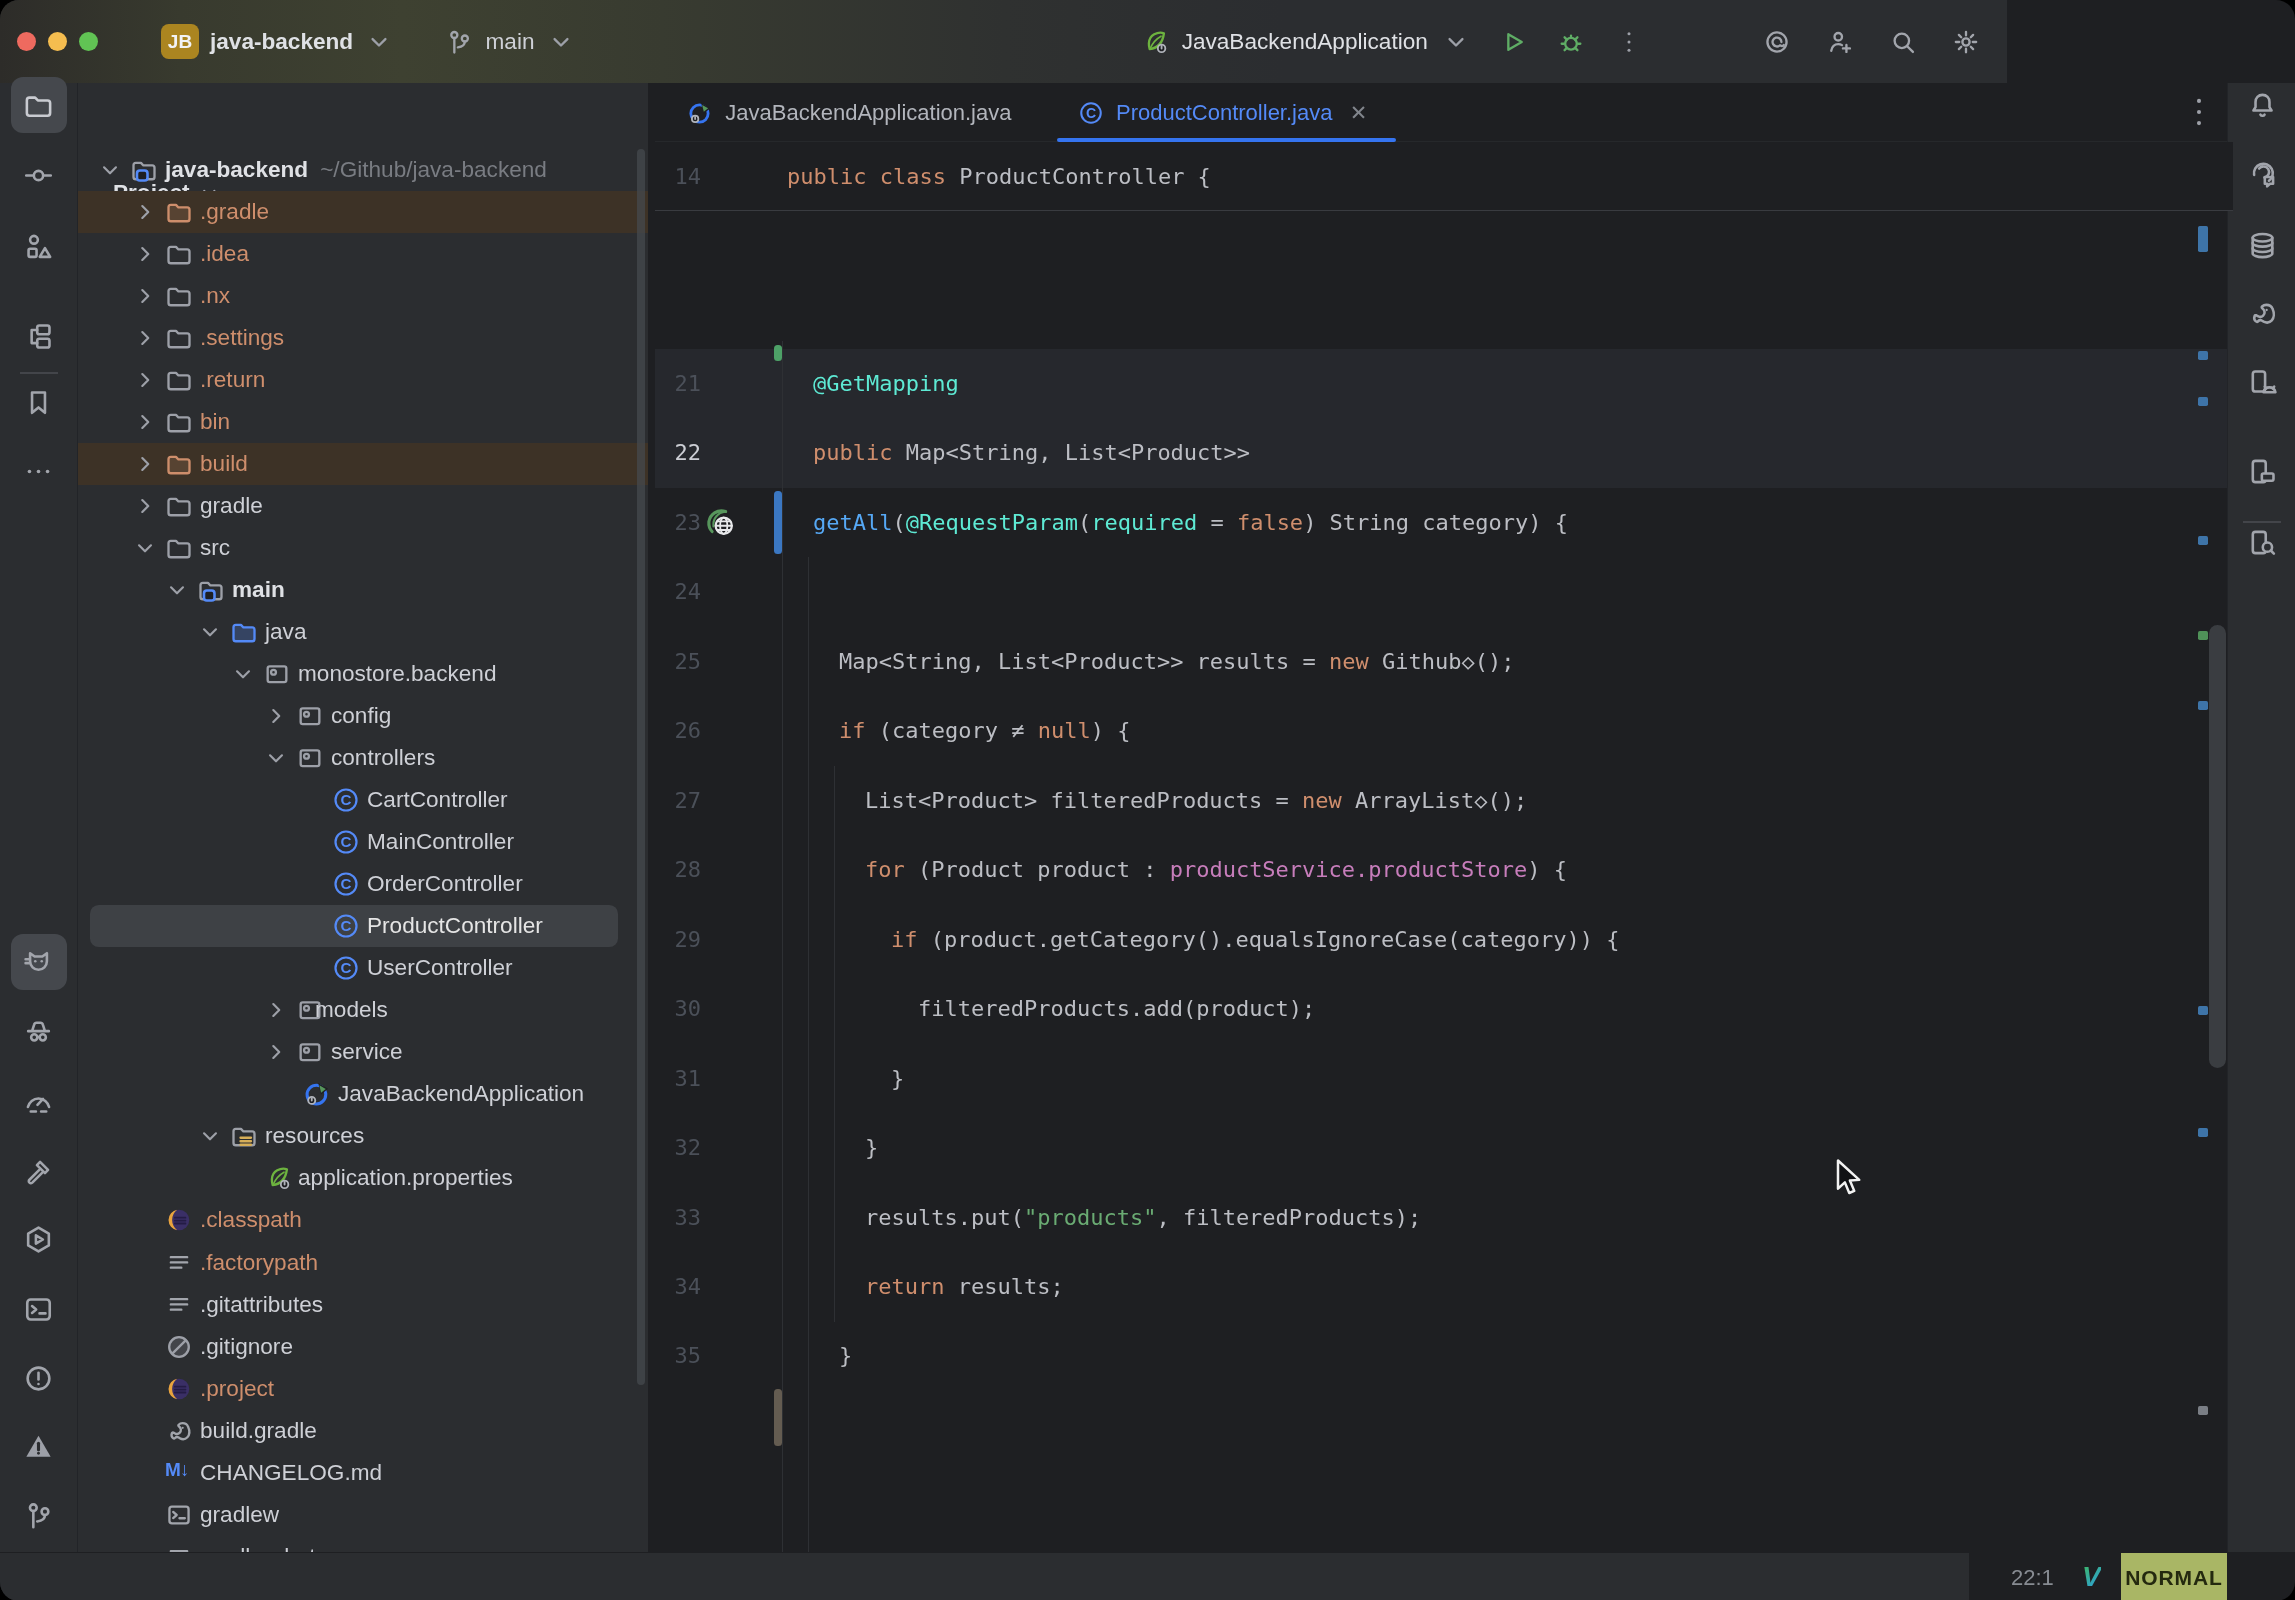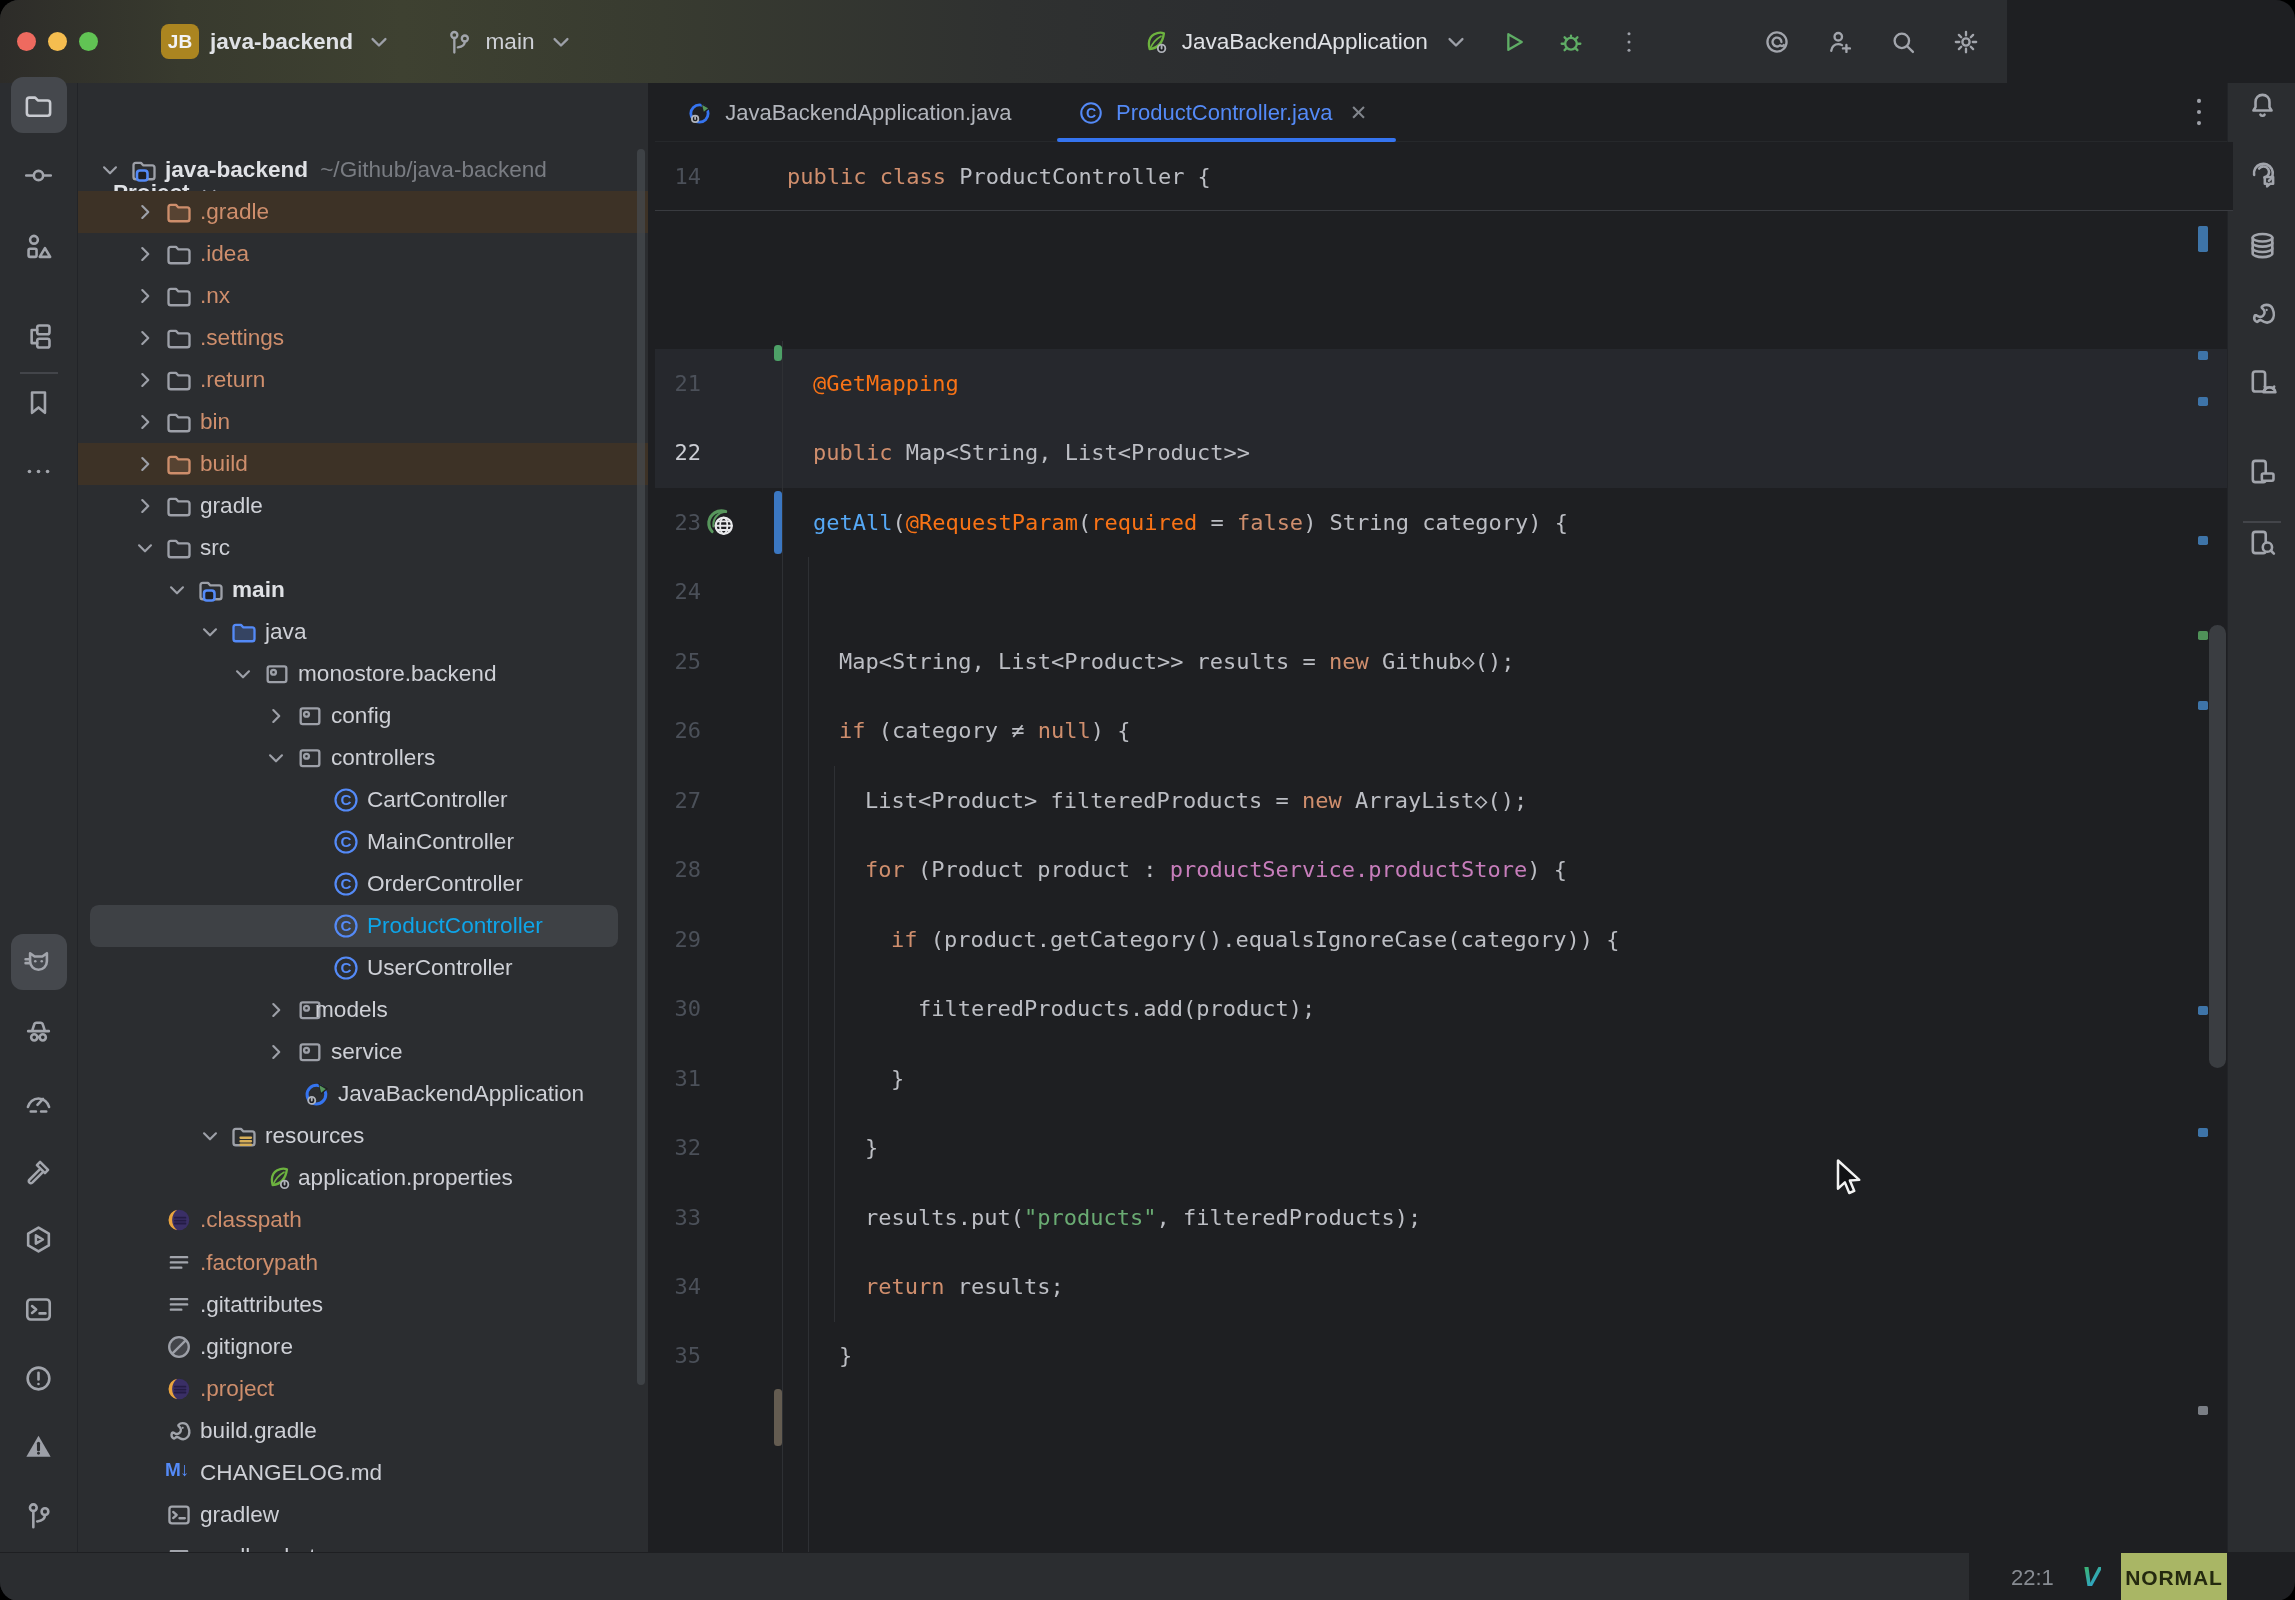--- a/index.html
+++ b/index.html
@@ -44,21 +44,21 @@
     color:#dfe1e5; font-size:22.6px; font-weight:bold; }
   .trow { position:absolute; left:0; width:570px; height:43px; display:flex; align-items:center; }
   .trow .rowbg { position:absolute; left:0; top:0; width:570px; height:42px; }
   .trow.brown .rowbg { background:#3d3226; }
   .trow.sel .rowbg { left:12px; width:528px; background:#3e4145; border-radius:8.7px; }
   .tchev { position:absolute; width:26px; height:26px; top:7.8px; }
   .ticon { position:absolute; width:28px; height:28px; top:7px; }
   .ticon svg { width:28px; height:28px; }
   .tlabel { position:absolute; top:0; height:42px; line-height:42px; font-size:22.6px; color:#ced0d6; white-space:nowrap; }
   .trow.excluded .tlabel { color:#ce8e6c; }
-  .trow.sel .tlabel { color:#0ea5e9; }
+  .trow.sel .tlabel { color:#e5e5e5; }
   .trow.bold .tlabel { font-weight:bold; color:#dfe1e5; }
   .tsuffix { color:#797c82; font-weight:400; margin-left:12px; }
   .panel-scroll { position:absolute; left:559px; top:66px; width:7.8px; height:1236px; background:#46494e; border-radius:4.3px; opacity:.75; }
   .mdglyph { font-size:19px; font-weight:bold; color:#548af7; letter-spacing:-0.9px; }
 
   
   .editor { position:absolute; left:655px; top:83px; width:1792px; height:1469px; background:#1e1f22; overflow:hidden; }
   .tabbar { position:absolute; left:0; top:0; width:1578px; height:59px; border-bottom:0.9px solid #26282b; }
   .tab { position:absolute; top:0; height:59px; display:flex; align-items:center; gap:12px; padding:0 21px; }
   .tab .tlbl { font-size:22px; color:#b2b5bc; white-space:nowrap; }
@@ -73,21 +73,21 @@
   .checkmark { position:absolute; left:1535px; top:68px; z-index:6; }
 
   .codearea { position:absolute; left:0; top:128px; width:1578px; height:1340px; }
   .hlband { position:absolute; left:0; top:138px; width:1578px; height:139px; background:#26282d; }
   .crow { position:absolute; left:0; width:1578px; height:69px; white-space:pre;
     font-family:"DejaVu Sans Mono", monospace; font-size:22px; line-height:69px; }
   .lnum { position:absolute; left:0; top:0; width:46px; text-align:right; color:#4b5059;
     font-family:"DejaVu Sans Mono",monospace; font-size:22px; line-height:69px; }
   .lnum.cur { color:#ccced4; }
   .ctext { position:absolute; top:0; left:0; color:#bcbec4; }
-  .tk-k { color:#cf8e6d; } .tk-a { color:#f97316; } .tk-s { color:#6aab73; }
+  .tk-k { color:#cf8e6d; } .tk-a { color:#5eead4; } .tk-s { color:#6aab73; }
   .tk-f { color:#c77dbb; } .tk-m { color:#56a8f5; } .tk-p { color:#bcbec4; }
   .sticky .crow { top:0; }
   .guide { position:absolute; width:0.9px; background:#2e3034; }
   .gbar { position:absolute; left:119px; width:7.8px; border-radius:3.5px; }
   .globeicon { position:absolute; left:50px; width:31px; height:31px; }
   .stripemark { position:absolute; left:1543px; width:10.4px; border-radius:1.7px; }
   .edscroll { position:absolute; left:1554px; top:542px; width:16.5px; height:443px; background:#3a3d41; border-radius:8.7px; }
 
   
   .statusbar { position:absolute; left:0; top:1552px; width:1969px; height:49px; background:#2b2d30;

